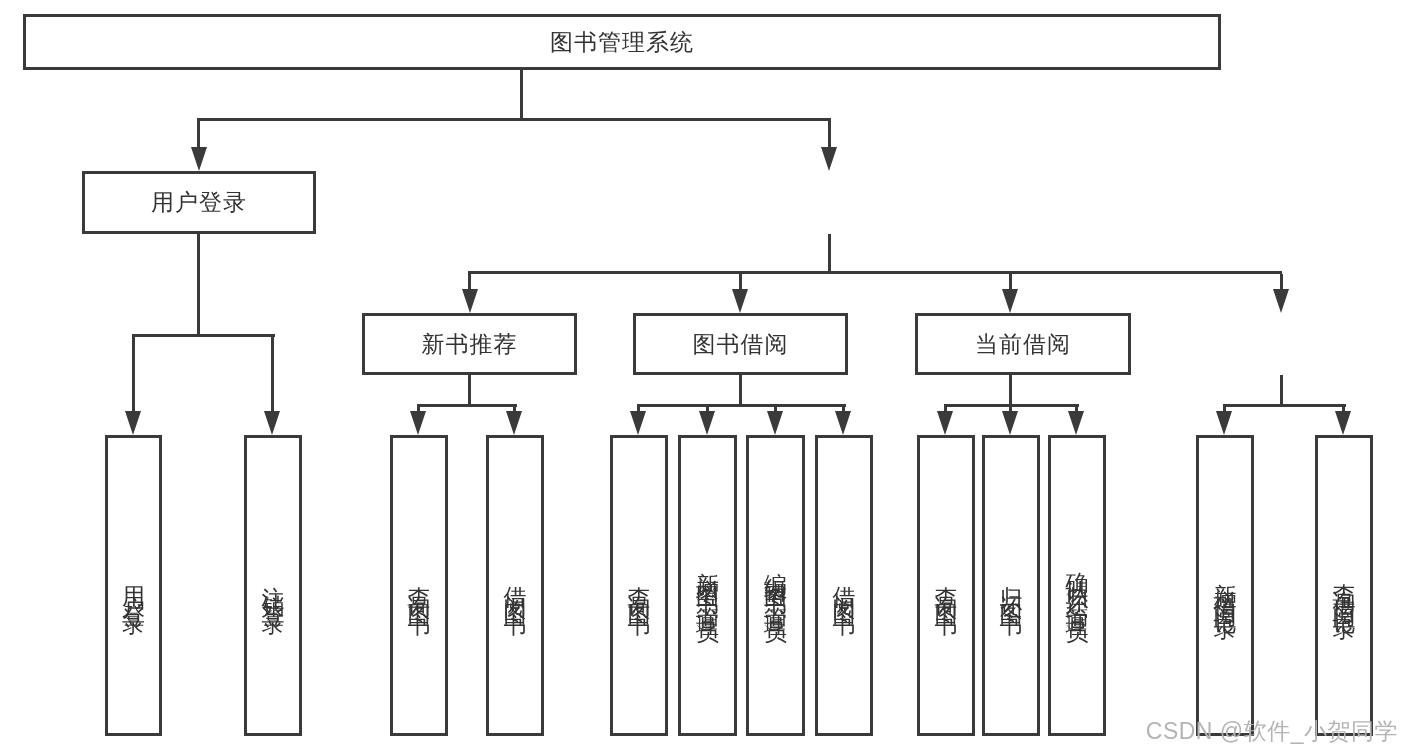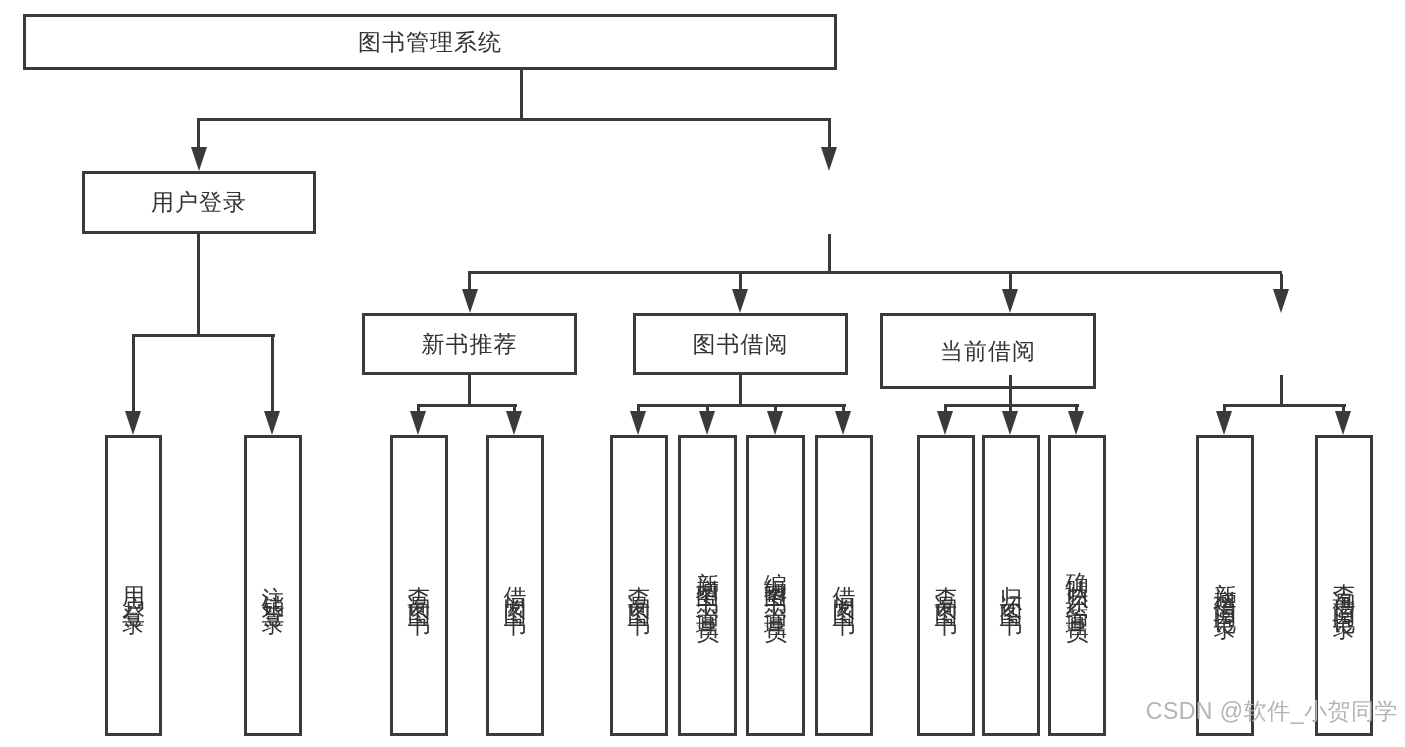--- a/index.html
+++ b/index.html
@@ -24,44 +24,44 @@
   }
   .vtext.tight{letter-spacing:7px;}
   .vline{position:absolute;width:3px;background:var(--line);}
   .hline{position:absolute;height:3px;background:var(--line);}
   .arrow{
     position:absolute;width:0;height:0;
     border-left:8px solid transparent;border-right:8px solid transparent;
     border-top:24px solid var(--line);
   }
   .watermark{
-    position:absolute;right:7px;bottom:20px;z-index:5;
+    position:absolute;right:7px;bottom:0;z-index:5;
     font-size:23px;color:var(--wm);letter-spacing:0.5px;white-space:nowrap;
   }
 </style>
 </head>
 <body>
 
 <div class="stage">
 
-  <div class="box" style="left:23px;top:14px;width:814px;height:56px">
+  <div class="box" style="left:23px;top:14px;width:1198px;height:56px">
     <span>图书管理系统</span>
   </div>
 
   <div class="box" style="left:82px;top:171px;width:234px;height:63px">
     <span>用户登录</span>
   </div>
 
   <div class="box" style="left:633px;top:313px;width:215px;height:62px">
     <span>图书借阅</span>
   </div>
   <div class="box" style="left:362px;top:313px;width:215px;height:62px">
     <span>新书推荐</span>
   </div>
-  <div class="box" style="left:880px;top:313px;width:216px;height:76px">
+  <div class="box" style="left:915px;top:313px;width:216px;height:62px">
     <span>当前借阅</span>
   </div>
 
   <div class="box" style="left:105px;top:435px;width:57px;height:301px">
     <span class="vtext">用户登录</span>
   </div>
   <div class="box" style="left:244px;top:435px;width:58px;height:301px">
     <span class="vtext">注销登录</span>
   </div>
 

